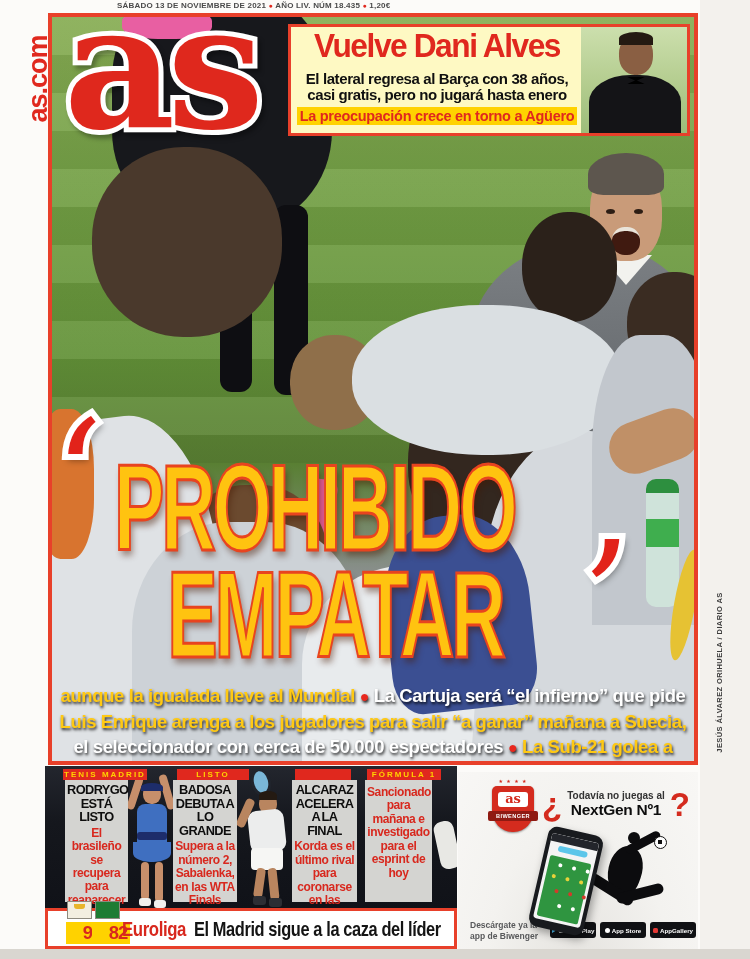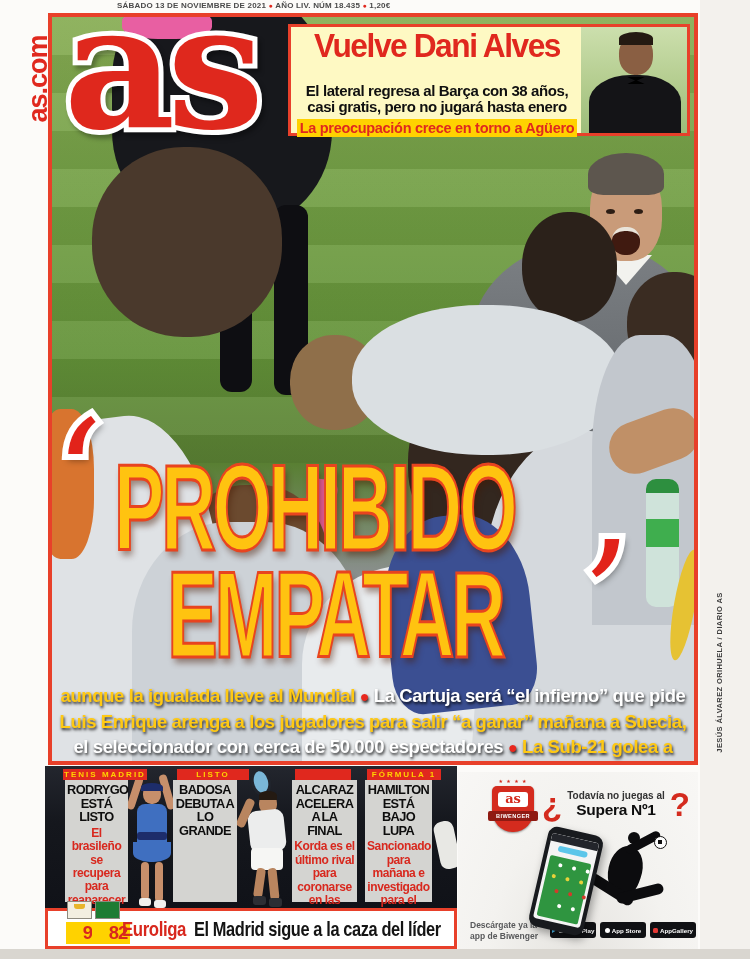--- a/index.html
+++ b/index.html
@@ -37,21 +37,21 @@
   
   .as-logo{position:absolute;left:52px;top:4px;z-index:8;filter:drop-shadow(3px 4px 2px rgba(0,0,0,.3));}
   .as-logo text{font-family:"DejaVu Serif",serif;font-weight:bold;font-size:172px;letter-spacing:-8px;
                 fill:#df281d;stroke:#ffffff;stroke-width:10px;paint-order:stroke;}
   
   .dani-box{position:absolute;left:288px;top:24px;width:402px;height:112px;background:#fef9c3;
             border:3.5px solid #e8402a;box-sizing:border-box;display:flex;z-index:9;}
   .dani-text{width:290px;padding:2px 4px 0 6px;text-align:center;box-sizing:border-box;}
   .dani-headline{color:#e0281e;font-weight:bold;font-size:33px;line-height:1.02;letter-spacing:-1.5px;
                  transform:scaleX(.96);white-space:nowrap;}
-  .dani-sub{color:#101010;font-weight:bold;font-size:15px;line-height:1.12;letter-spacing:-.4px;margin-top:20px;}
+  .dani-sub{color:#101010;font-weight:bold;font-size:15px;line-height:1.12;letter-spacing:-.4px;margin-top:8px;}
   .dani-strip{background:#ffd200;color:#e0281e;font-weight:bold;font-size:14.5px;letter-spacing:-.3px;
               margin-top:3px;padding:1px 0;}
   .alves-photo{position:relative;flex:1;background:linear-gradient(180deg,#ccdfad 0%,#b3cc8e 55%,#9dbd7a 100%);overflow:hidden;}
   
   .credit{position:absolute;left:634px;top:668px;width:170px;text-align:center;transform:rotate(-90deg);
           font-size:7.5px;font-weight:bold;color:#3c3c3c;letter-spacing:.4px;}
   
   .bottom-strip{position:absolute;left:45px;top:766px;width:412px;height:142px;overflow:hidden;
                 background:linear-gradient(180deg,#23262e 0%,#15171d 40%,#101218 100%);}
   .sec-label{position:absolute;top:3px;height:11px;line-height:11px;background:#e0281e;color:#ffd200;
@@ -244,27 +244,27 @@
       <div class="blob" style="left:32px;top:130px;width:13px;height:9px;background:#2c2e34;border-radius:3px;"></div>
     </div>
     <div class="blob" style="left:392px;top:55px;width:20px;height:48px;background:#e8e8e4;border-radius:8px;transform:rotate(-12deg);z-index:2;"></div>
 
     <div class="story-box" style="left:20px;width:63px;">
       <div class="story-head">RODRYGO ESTÁ LISTO</div>
       <div class="story-text">El brasileño se recupera para reaparecer tras el parón</div>
     </div>
     <div class="story-box" style="left:128px;width:64px;">
       <div class="story-head">BADOSA DEBUTA A LO GRANDE</div>
+      <div class="story-text">Supera a la número 2, Sabalenka, en las WTA Finals</div>
     </div>
     <div class="story-box" style="left:247px;width:65px;">
       <div class="story-head">ALCARAZ ACELERA A LA FINAL</div>
       <div class="story-text">Korda es el último rival para coronarse en las NextGen</div>
     </div>
     <div class="story-box" style="left:320px;width:67px;">
-      <div class="story-head">HAMILTON ESTÁ BAJO LUPA</div>
       <div class="story-text">Sancionado para mañana e investigado para el esprint de hoy</div>
     </div>
   </div>
 
   <div class="euroliga-bar">
     <span class="crest rm">
         <span class="crown"></span>
       </span>
     <span class="crest uni"></span>
     <span class="score sc1">95</span>
@@ -276,21 +276,21 @@
   <div class="ad-box">
     <div class="shield">
       <div class="stars">★ ★ ★ ★</div>
       <div class="as-mini">as</div>
       <div class="ribbon">BIWENGER</div>
     </div>
     <div class="q-row">
       <span class="q-big">¿</span>
       <span class="q-mid">
         <div class="q-line1">Todavía no juegas al</div>
-        <div class="q-line2">Supera Nº1</div>
+        <div class="q-line2">NextGen Nº1</div>
       </span>
       <span class="q-big">?</span>
     </div>
     <div class="phone">
       <div class="screen">
         <div class="appbar"></div>
         <div class="btn"></div>
         <div class="field">
           <div class="dots"></div>
         </div>

